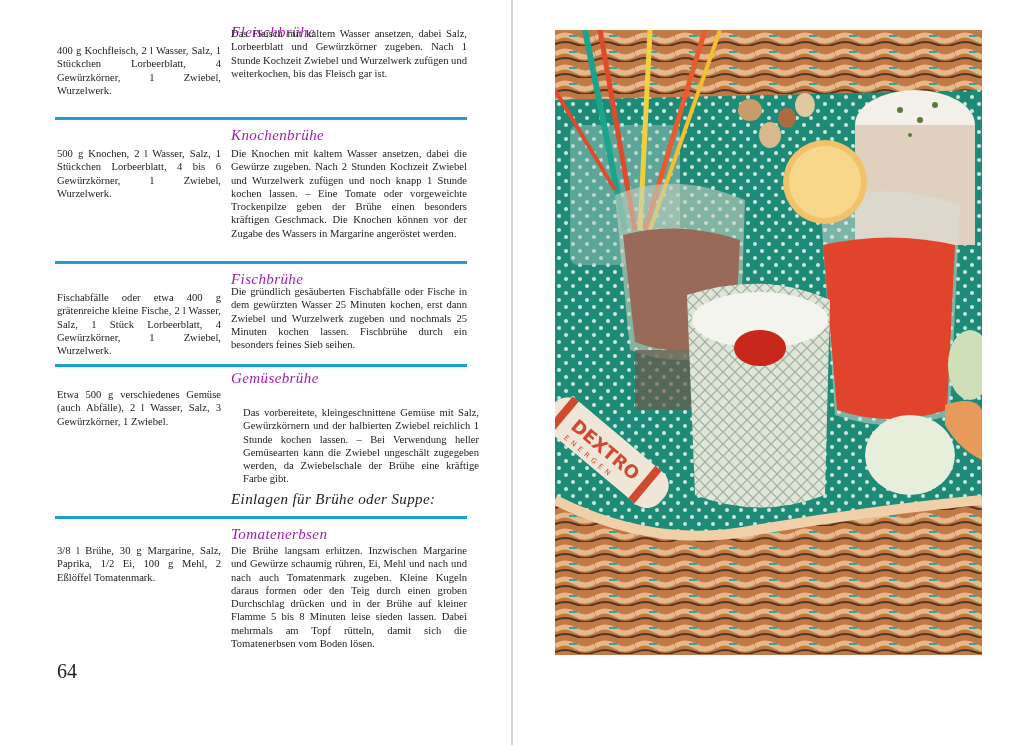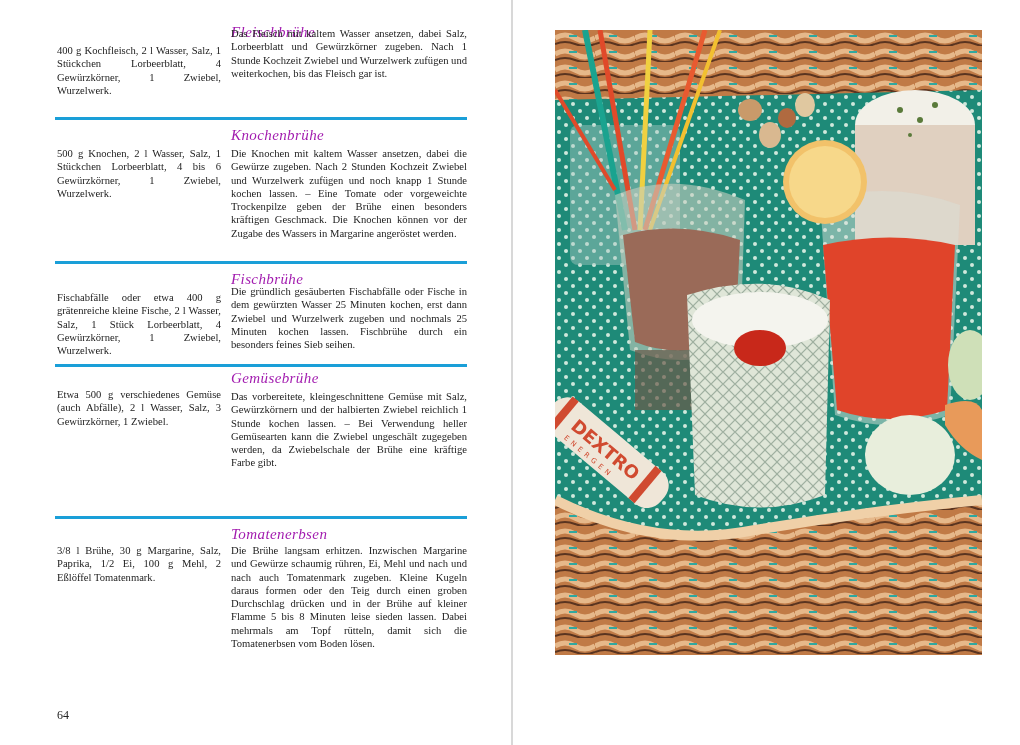--- a/index.html
+++ b/index.html
@@ -20,21 +20,21 @@
       position: absolute; left: 2px; width: 164px; font-size: 10.6px; line-height: 13.3px; text-align: justify; font-family: Liberation Serif, serif;
     }
     .recipe .instructions {
       position: absolute; left: 176px; width: 236px; font-size: 10.6px; line-height: 13.3px; text-align: justify;
     }
     .rule { position: absolute; left: 55px; width: 412px; height: 3px; background: #1a9fd8; }
 
     .section-heading {
       position: absolute; left: 231px; top: 491px; font-style: italic; font-size: 15px; letter-spacing: 0.4px; white-space: nowrap;
     }
-    .page-number { position: absolute; left: 57px; top: 660px; font-size: 12px; margin-top: 48px; }
+    .page-number { position: absolute; left: 57px; top: 660px; font-size: 20px; }
 
     .photo { position: absolute; left: 42px; top: 30px; width: 427px; height: 625px; overflow: hidden; background: #b86a3a; }
     .photo svg { display: block; }
   </style>
 </head>
 <body>
 
 <div class="page-left">
 
   <div class="recipe" style="top:24px;">
@@ -54,23 +54,24 @@
   <div class="recipe" style="top:271px;">
     <div class="title">Fischbrühe</div>
     <div class="ingredients" style="top:20px;">Fischabfälle oder etwa 400 g grätenreiche kleine Fische, 2 l Wasser, Salz, 1 Stück Lorbeerblatt, 4 Gewürzkörner, 1 Zwiebel, Wurzelwerk.</div>
     <div class="instructions" style="top:14px;">Die gründlich gesäuberten Fischabfälle oder Fische in dem gewürzten Wasser 25 Minuten kochen, erst dann Zwiebel und Wurzelwerk zugeben und nochmals 25 Minuten kochen lassen. Fischbrühe durch ein besonders feines Sieb seihen.</div>
   </div>
   <div class="rule" style="top:364px;"></div>
 
   <div class="recipe" style="top:370px;">
     <div class="title">Gemüsebrühe</div>
     <div class="ingredients" style="top:18px;">Etwa 500 g verschiedenes Gemüse (auch Abfälle), 2 l Wasser, Salz, 3 Gewürzkörner, 1 Zwiebel.</div>
-    <div class="instructions" style="top:20px;">Das vorbereitete, kleingeschnittene Gemüse mit Salz, Gewürzkörnern und der halbierten Zwiebel reichlich 1 Stunde kochen lassen. – Bei Verwendung heller Gemüsearten kann die Zwiebel ungeschält zugegeben werden, da Zwiebelschale der Brühe eine kräftige Farbe gibt.</div>
+    <div class="instructions" style="top:36px;margin-left:12px;">Das vorbereitete, kleingeschnittene Gemüse mit Salz, Gewürzkörnern und der halbierten Zwiebel reichlich 1 Stunde kochen lassen. – Bei Verwendung heller Gemüsearten kann die Zwiebel ungeschält zugegeben werden, da Zwiebelschale der Brühe eine kräftige Farbe gibt.</div>
   </div>
 
+  <div class="section-heading">Einlagen für Brühe oder Suppe:</div>
   <div class="rule" style="top:516px;"></div>
 
   <div class="recipe" style="top:526px;">
     <div class="title">Tomatenerbsen</div>
     <div class="ingredients" style="top:18px;">3/8 l Brühe, 30 g Margarine, Salz, Paprika, 1/2 Ei, 100 g Mehl, 2 Eßlöffel Tomatenmark.</div>
     <div class="instructions" style="top:18px;">Die Brühe langsam erhitzen. Inzwischen Margarine und Gewürze schaumig rühren, Ei, Mehl und nach und nach auch Tomatenmark zugeben. Kleine Kugeln daraus formen oder den Teig durch einen groben Durchschlag drücken und in der Brühe auf kleiner Flamme 5 bis 8 Minuten leise sieden lassen. Dabei mehrmals am Topf rütteln, damit sich die Tomatenerbsen vom Boden lösen.</div>
   </div>
 
   <div class="page-number">64</div>
 </div>

